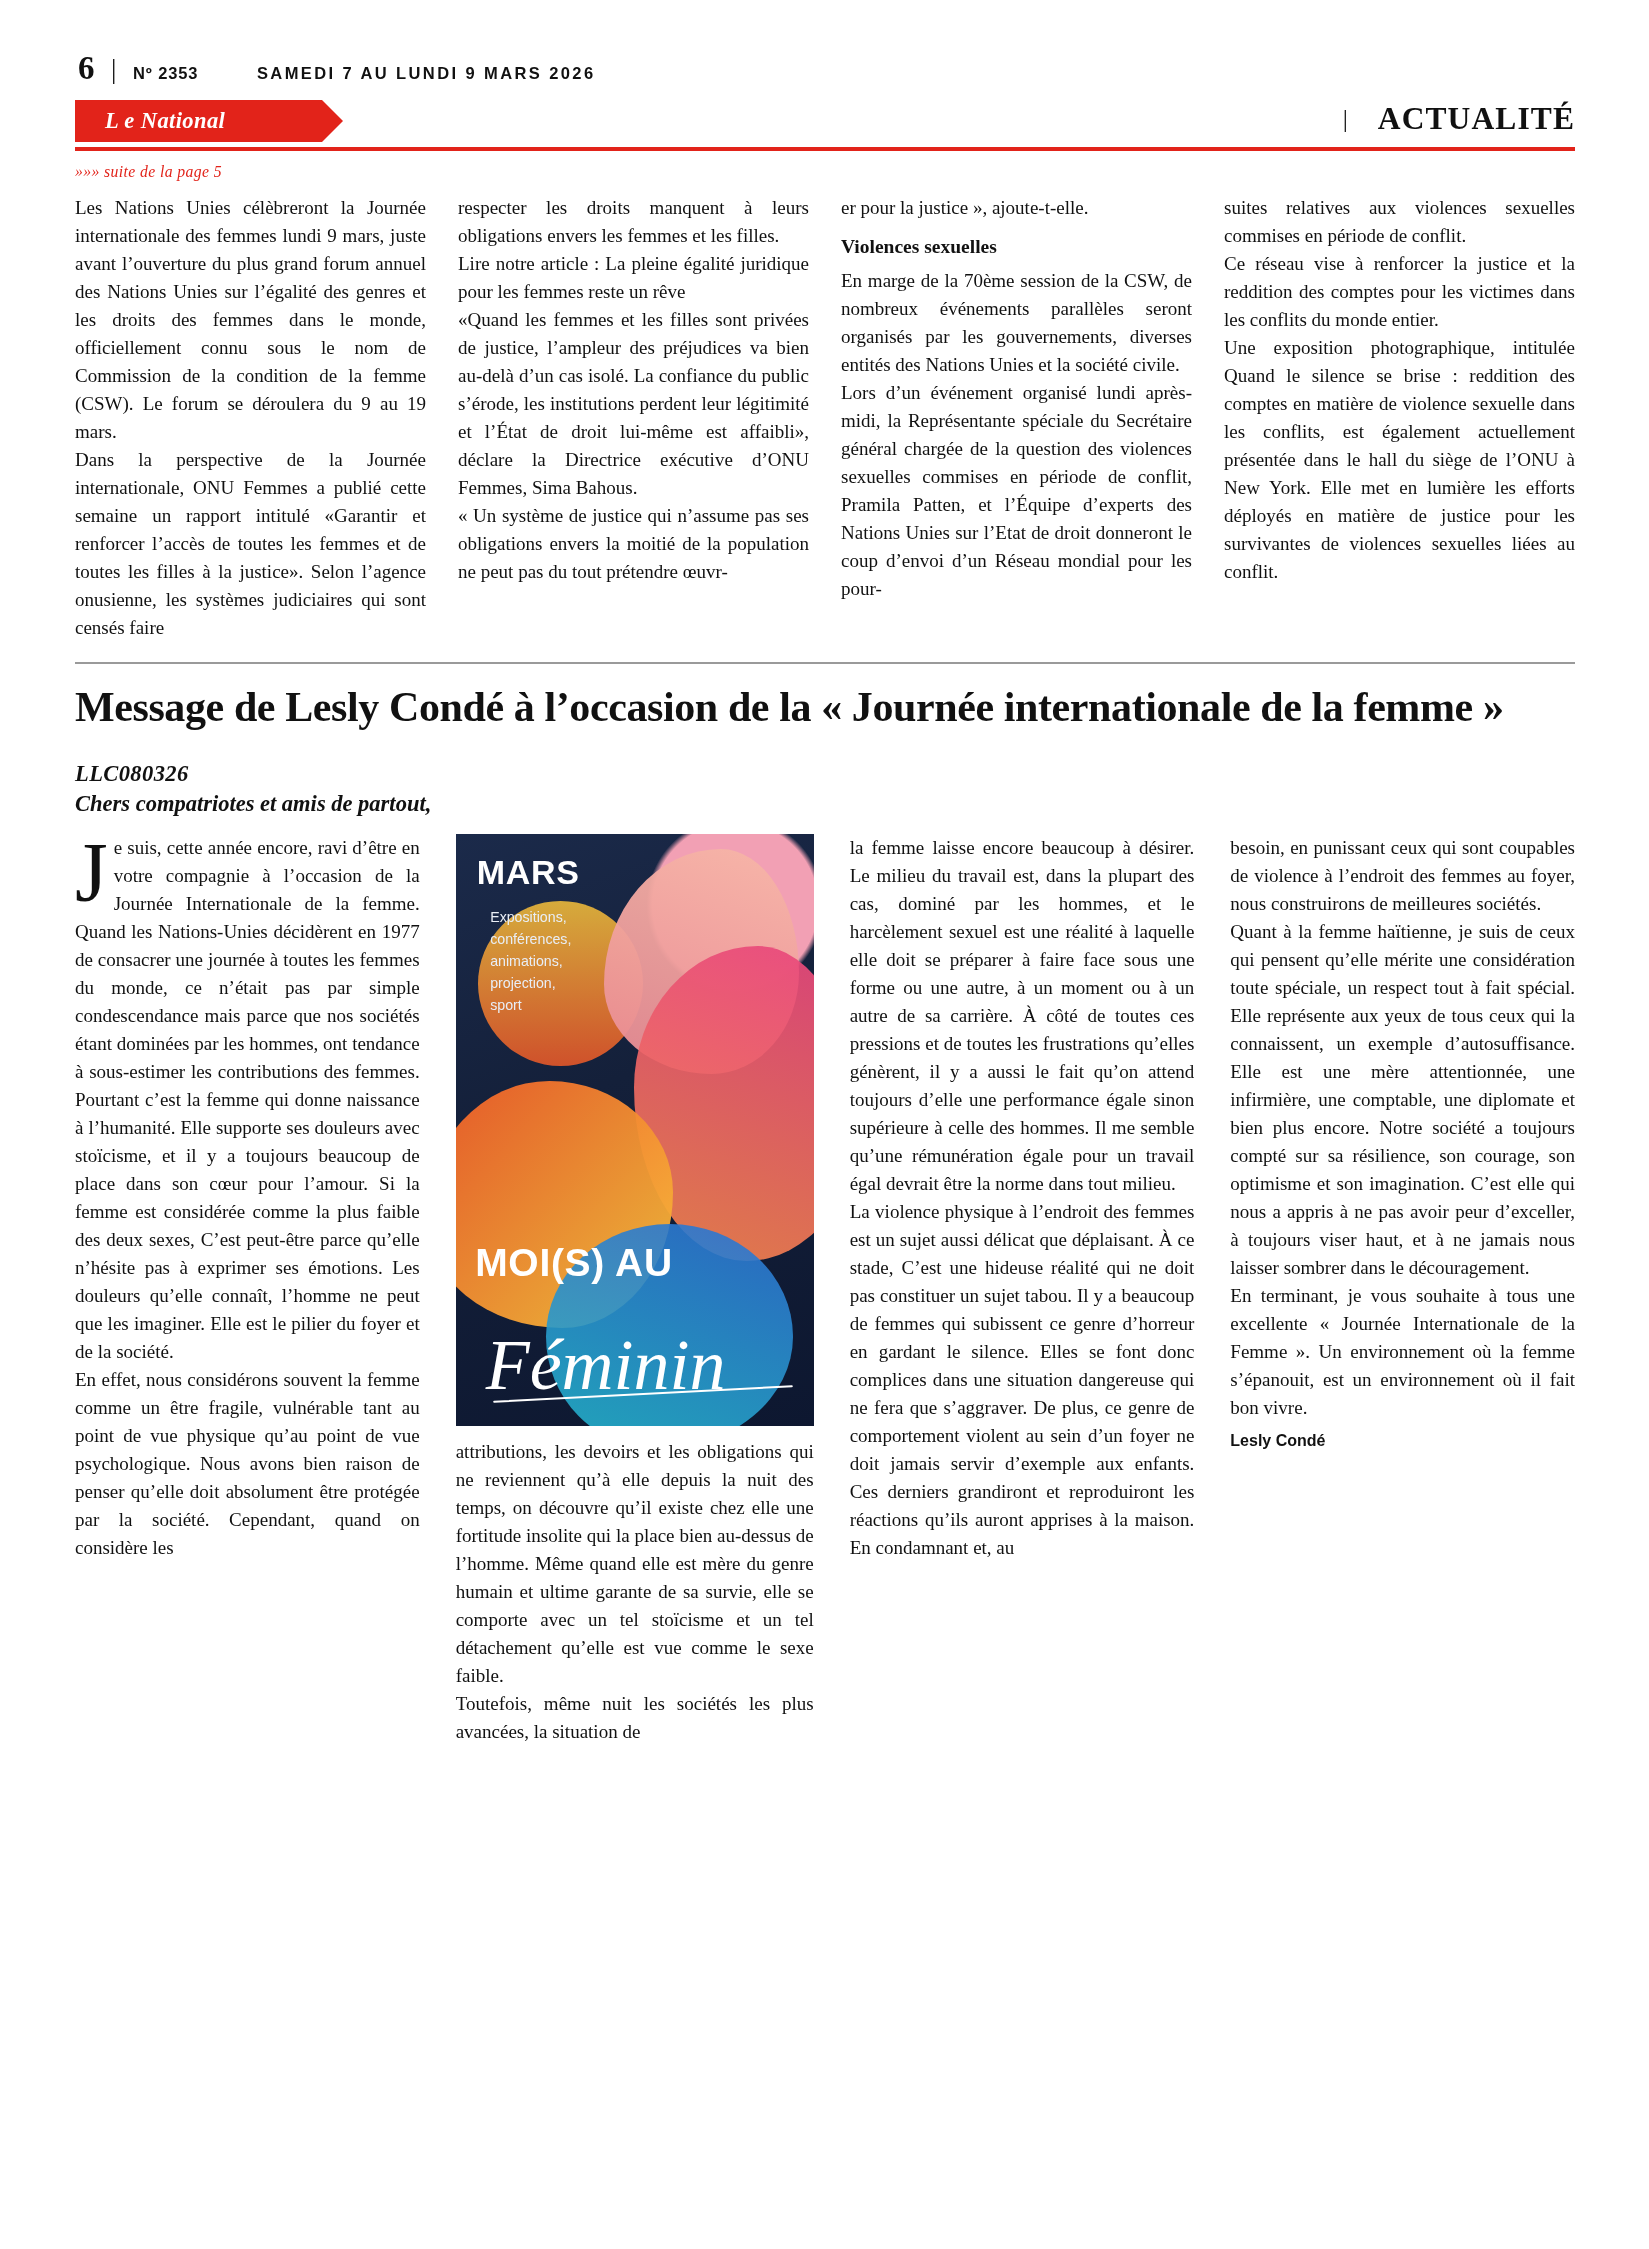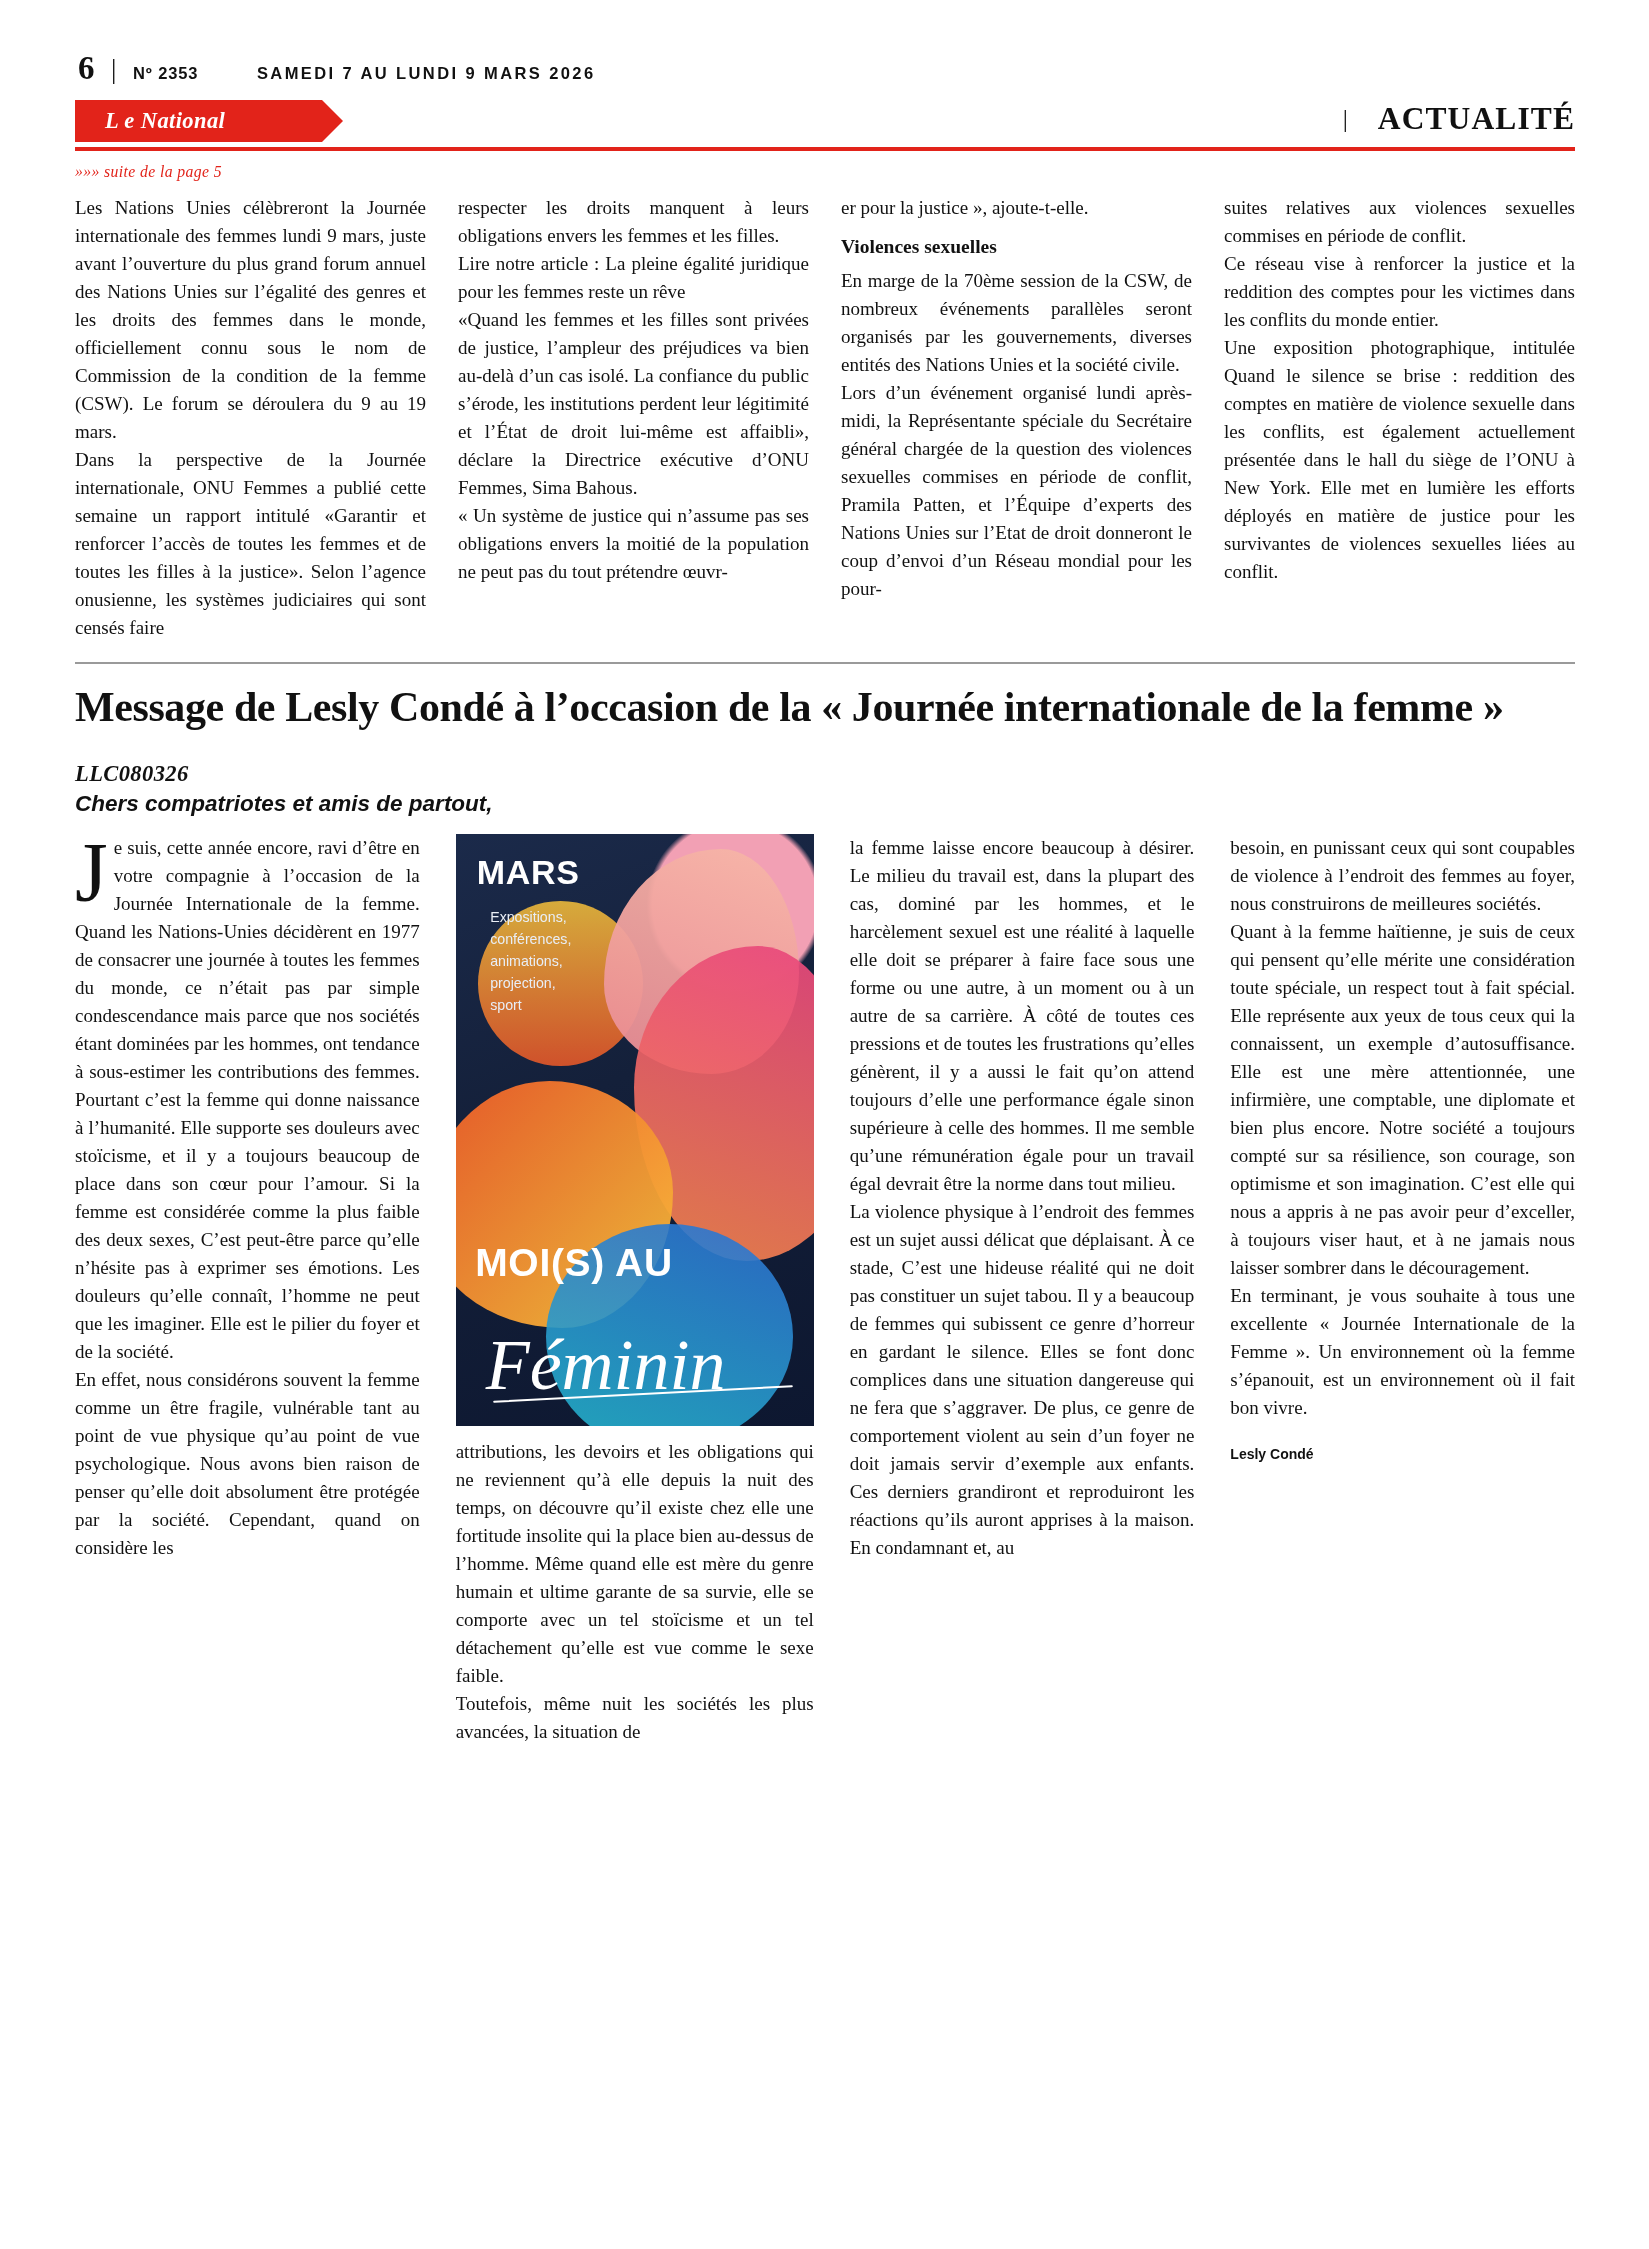--- a/index.html
+++ b/index.html
@@ -175,21 +175,21 @@
   .byline-code {
     margin-top: 21px;
     font-family: "Liberation Serif", serif;
     font-style: italic;
     font-weight: bold;
     font-size: 22.5px;
     letter-spacing: 0.4px;
   }
   .salutation {
     margin-top: 4.5px;
-    font-family: Liberation Sans, sans-serif;
+    font-family: Liberation Serif, serif;
     font-style: italic;
     font-weight: bold;
     font-size: 22.5px;
   }
 
   
   .body-cols {
     margin-top: 16.5px;
     display: flex;
     gap: 36px;
@@ -306,24 +306,24 @@
     width: 300px;
     height: 2.2px;
     background: #ffffff;
     transform: rotate(-3deg);
     margin-top: -10.5px;
     margin-left: 7.5px;
     border-radius: 1.5px;
   }
 
   .signature {
-    margin-top: 24px;
-    font-family: "Liberation Sans", sans-serif;
-    font-weight: bold;
-    font-size: 14px;
+    margin-top: 10px;
+    font-family: "Liberation Sans", sans-serif;
+    font-weight: bold;
+    font-size: 16px;
   }
 </style>
 </head>
 <body>
 
 <div class="page">
 
   <div class="masthead">
     <span class="page-number">6</span>
     <span class="masthead-divider">|</span>

